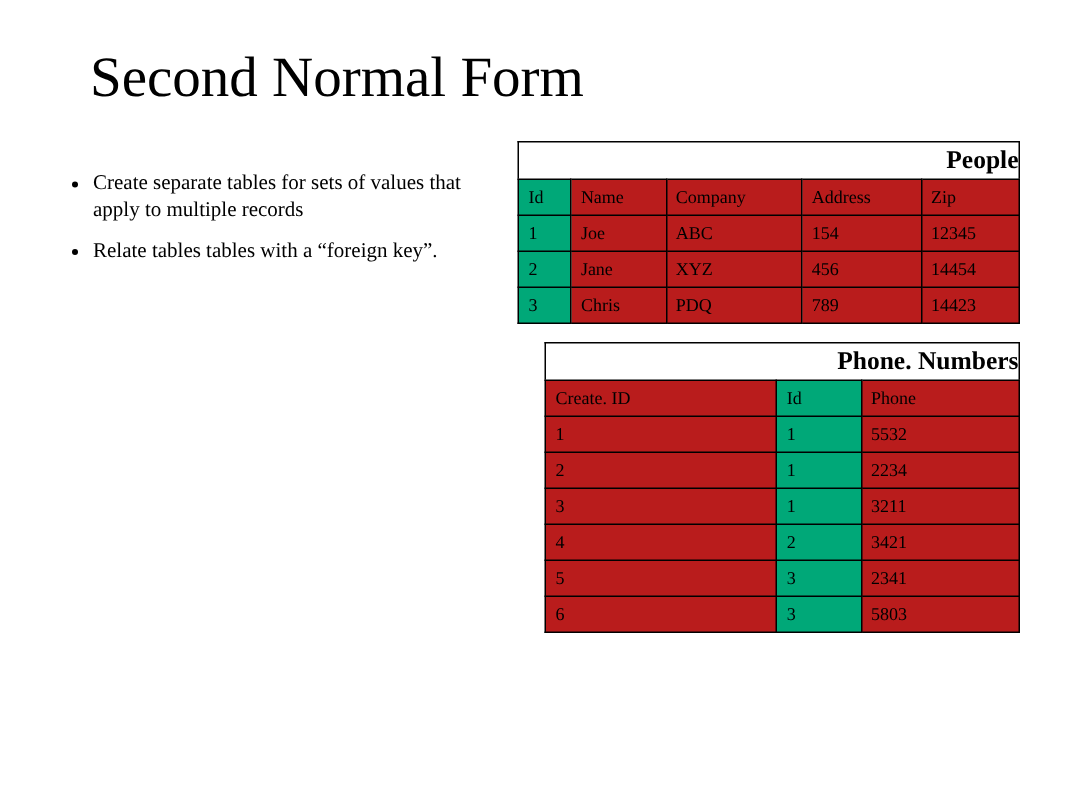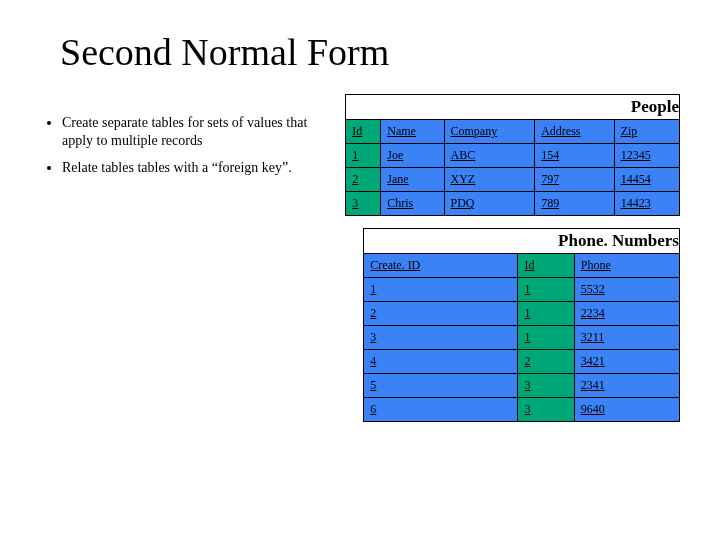--- a/index.html
+++ b/index.html
@@ -49,28 +49,27 @@
     font-size: 17px;
     border: 1.5px solid #000;
     border-bottom: none;
     padding: 2px 0;
     background: #fff;
   }
   table {
     border-collapse: collapse;
     width: 100%;
     font-size: 12px;
-    text-decoration: underline;
   }
   th, td {
     border: 1.5px solid #000;
     padding: 4px 6px;
     text-align: left;
     font-weight: normal;
-    background: #3b82f6;
+    background: #b91c1c;
   }
   .shade {
     background: #00a878;
   }
   .spacer {
     height: 12px;
   }
 </style>
 </head>
 <body>
@@ -104,21 +103,21 @@
           <td class="shade">1</td>
           <td>Joe</td>
           <td>ABC</td>
           <td>154</td>
           <td>12345</td>
         </tr>
         <tr>
           <td class="shade">2</td>
           <td>Jane</td>
           <td>XYZ</td>
-          <td>797</td>
+          <td>456</td>
           <td>14454</td>
         </tr>
         <tr>
           <td class="shade">3</td>
           <td>Chris</td>
           <td>PDQ</td>
           <td>789</td>
           <td>14423</td>
         </tr>
       </tbody>
@@ -156,21 +155,21 @@
             <td>3421</td>
           </tr>
           <tr>
             <td>5</td>
             <td class="shade">3</td>
             <td>2341</td>
           </tr>
           <tr>
             <td>6</td>
             <td class="shade">3</td>
-            <td>9640</td>
+            <td>5803</td>
           </tr>
         </tbody>
           </table>
       </div>
 
     </div>
   </div>
 </div>
 
 </body></html>

